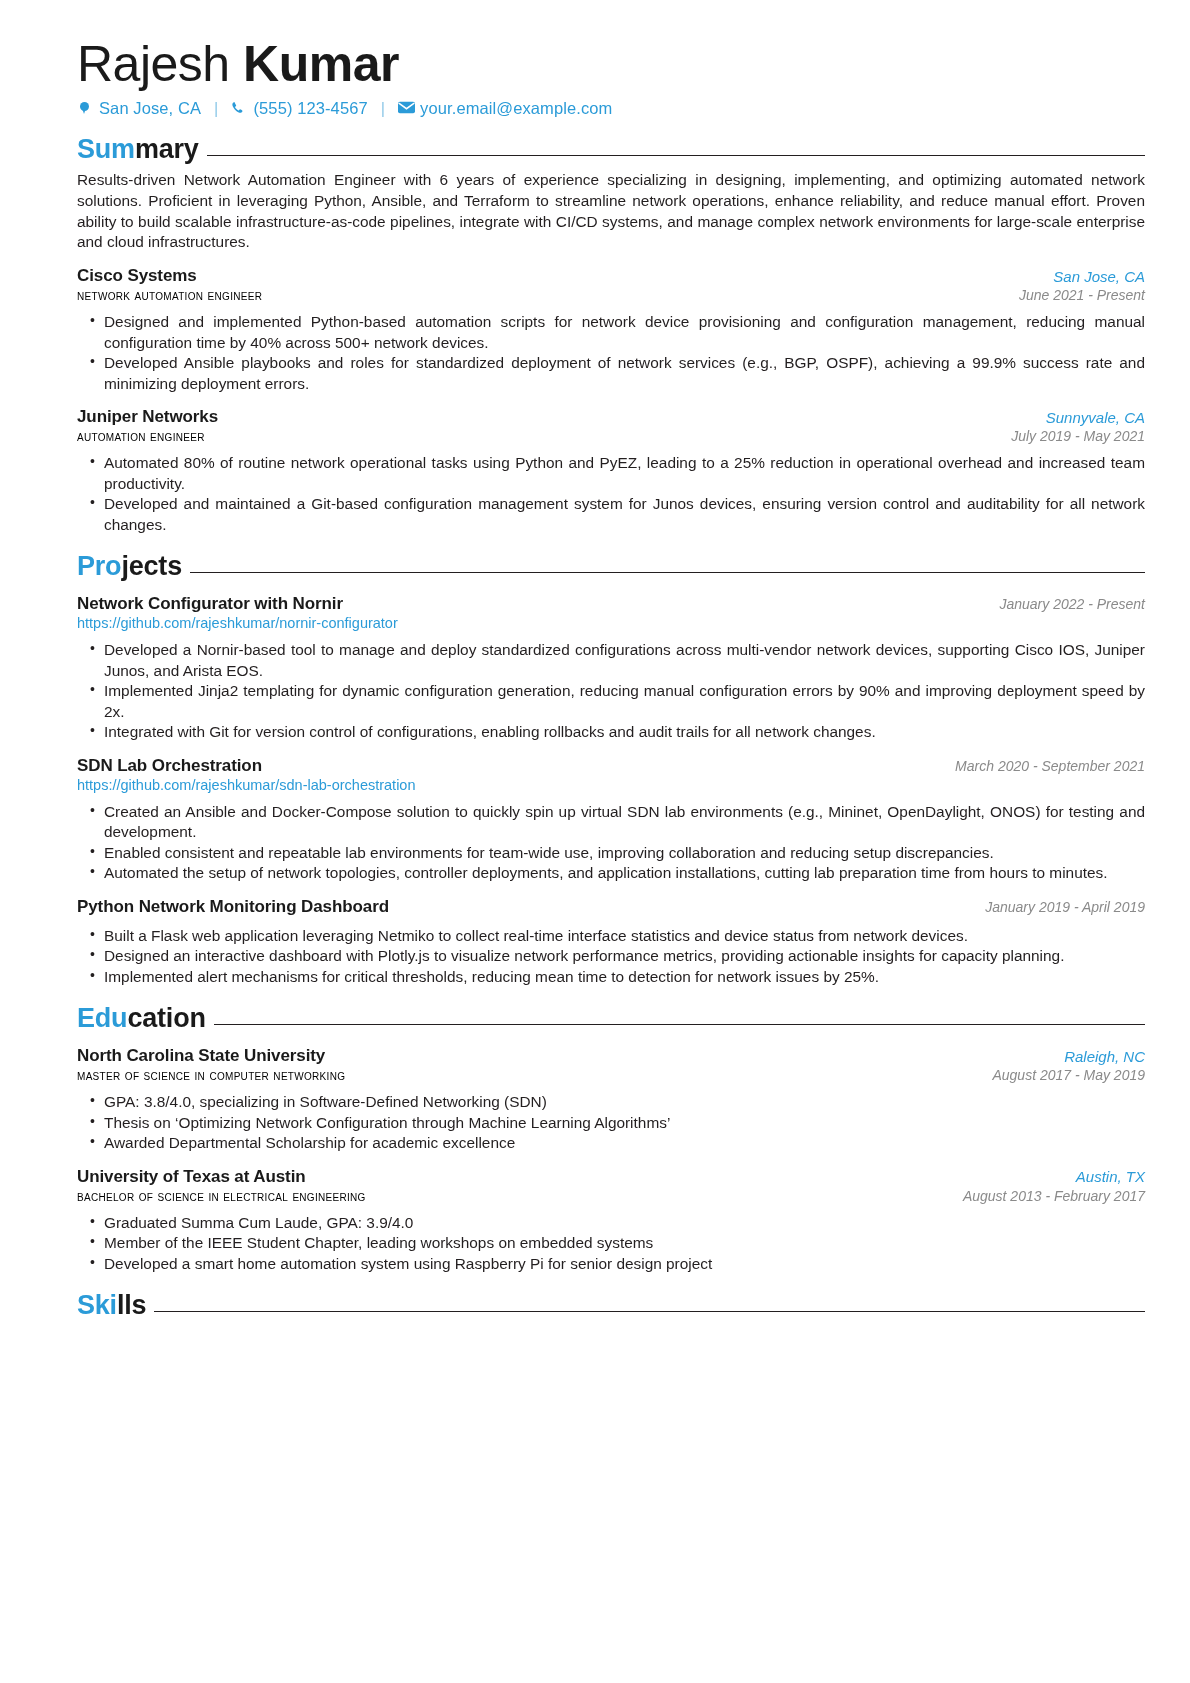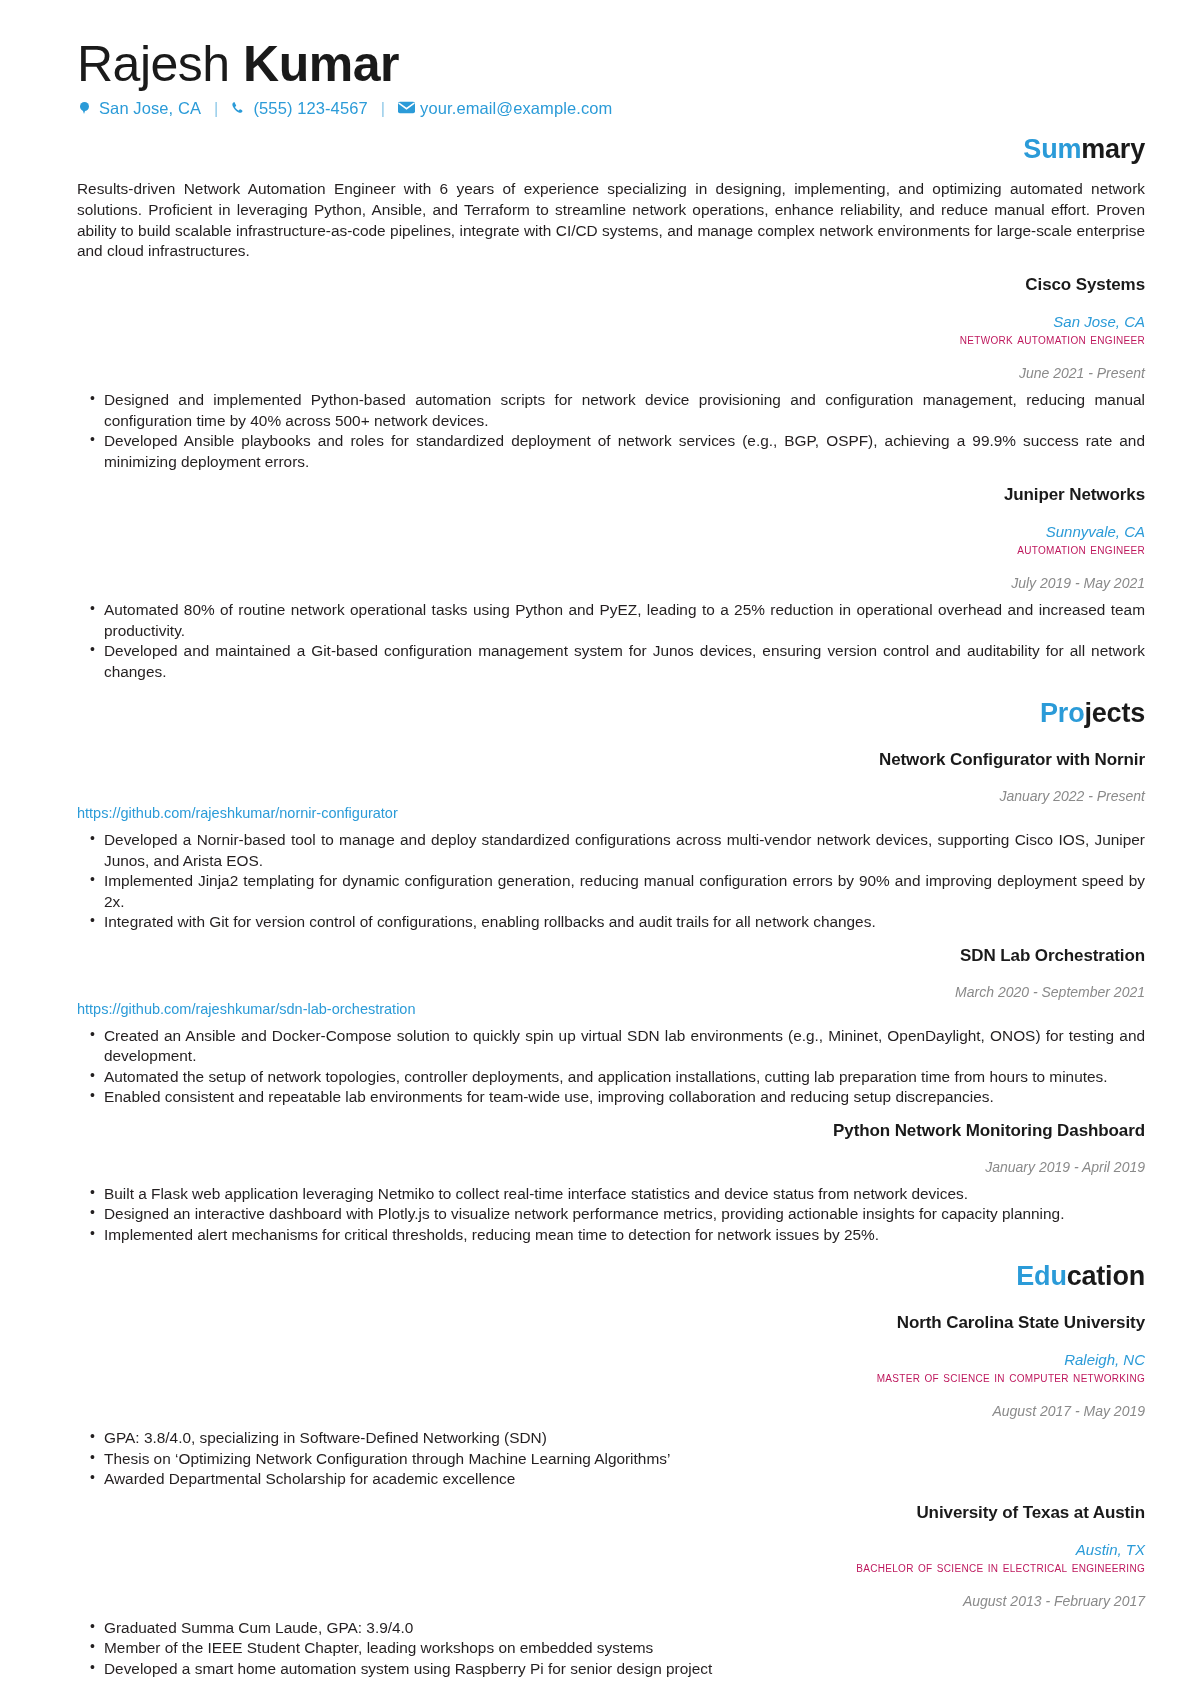--- a/index.html
+++ b/index.html
@@ -22,31 +22,31 @@
   .contact .sep { color:#8fc9e8; margin:0 13px; font-weight:300;}
   .ic { display:inline-block; width:15px; height:16px; position:relative; flex:0 0 auto; }
 
   
   .ic-pin::before{ content:""; position:absolute; left:3px; top:1px; width:9px; height:9px; border-radius:50% 50% 50% 50%; background:#2B9BD8; }
   .ic-pin::after{ content:""; position:absolute; left:5.2px; top:7.5px; width:0; height:0; border-left:2.6px solid transparent; border-right:2.6px solid transparent; border-top:6px solid #2B9BD8; }
   
   .ic-phone svg, .ic-mail svg { display:block; }
 
   
-  .sec { display:flex; align-items:flex-end; margin:16px 0 6px 0;flex-direction:column; }
+  .sec { display:flex; align-items:flex-end; margin:16px 0 6px 0; }
   .sec h2 { margin:0; font-size:27px; font-weight:700; letter-spacing:-0.2px; line-height:1.12; white-space:nowrap; color:#1a1a1a; }
   .sec h2 .a { color:#2B9BD8; }
   .sec .rule { flex:1 1 auto; height:0; border-bottom:1.6px solid #231f20; margin:0 0 8px 8px; }
 
   
   .entry { margin-top:13px; }
-  .row { display:flex; justify-content:space-between; align-items:flex-end; gap:18px;flex-direction:column; }
+  .row { display:flex; justify-content:space-between; align-items:center; gap:18px; }
   .org { font-size:17px; font-weight:700; color:#1a1a1a; letter-spacing:-0.1px; }
   .place { font-size:15px; font-style:italic; color:#2B9BD8; white-space:nowrap; }
-  .role { font-size:14.5px; color:#be185d; font-variant:small-caps; text-transform:lowercase; letter-spacing:0.3px; }
+  .role { font-size:14.5px; color:#000000; font-variant:small-caps; text-transform:lowercase; letter-spacing:0.3px; }
   .role::first-letter { }
   .date { font-size:14px; font-style:italic; color:#8a8a8a; white-space:nowrap; }
   .url { font-size:14.5px; color:#2B9BD8; margin-top:1px; }
   .rowtight { margin-top:1px; }
 
   ul.bul { margin:9px 0 0 0; padding:0 0 0 27px; list-style:none; }
   ul.bul li { position:relative; font-size:15.4px; line-height:1.33; text-align:justify; color:#231f20; margin-bottom:0px; hyphens:auto; }
   ul.bul li::before { content:"\2022"; position:absolute; left:-14px; top:-1px; color:#231f20; font-size:14px; }
 
   p.summary { font-size:15.4px; line-height:1.345; text-align:justify; margin:4px 0 0 0; hyphens:auto; color:#231f20; }
@@ -140,22 +140,22 @@
   </div>
 
   <div class="entry">
     <div class="row">
       <span class="org">SDN Lab Orchestration</span>
       <span class="date">March 2020 - September 2021</span>
     </div>
     <div class="url">https://github.com/rajeshkumar/sdn-lab-orchestration</div>
     <ul class="bul">
       <li>Created an Ansible and Docker-Compose solution to quickly spin up virtual SDN lab environments (e.g., Mininet, OpenDaylight, ONOS) for testing and development.</li>
+      <li>Enabled consistent and repeatable lab environments for team-wide use, improving collaboration and reducing setup discrepancies.</li>
       <li>Automated the setup of network topologies, controller deployments, and application installations, cutting lab preparation time from hours to minutes.</li>
-      <li>Enabled consistent and repeatable lab environments for team-wide use, improving collaboration and reducing setup discrepancies.</li>
     </ul>
   </div>
 
   <div class="entry">
     <div class="row">
       <span class="org">Python Network Monitoring Dashboard</span>
       <span class="date">January 2019 - April 2019</span>
     </div>
     <ul class="bul">
       <li>Built a Flask web application leveraging Netmiko to collect real-time interface statistics and device status from network devices.</li>

